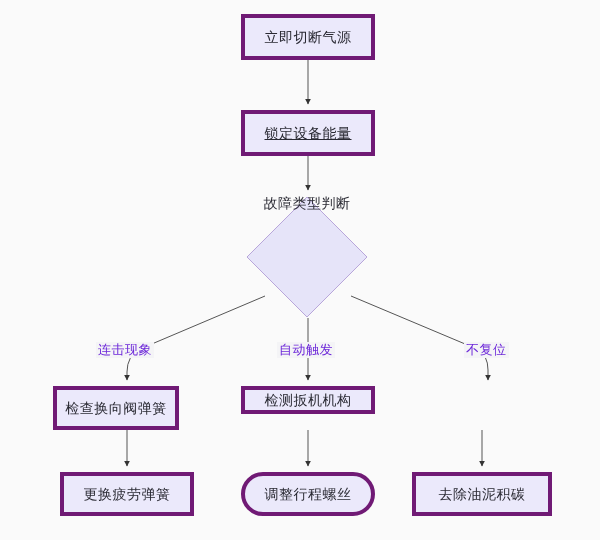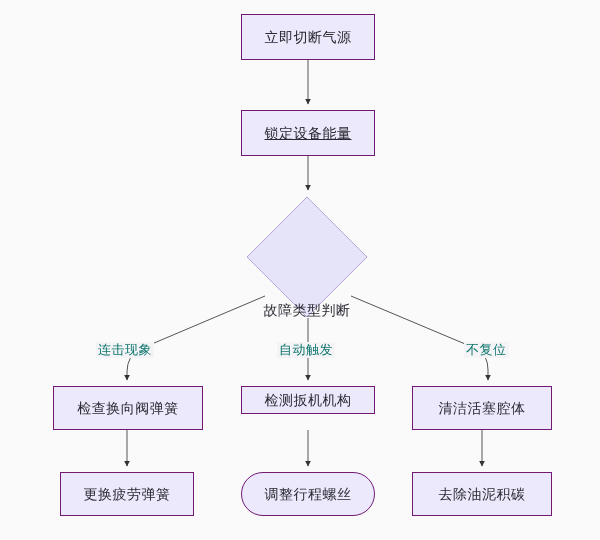--- a/index.html
+++ b/index.html
@@ -22,40 +22,39 @@
     position: absolute;
     left: 0;
     top: 0;
     width: 600px;
     height: 540px;
   }
   .node {
     position: absolute;
     box-sizing: border-box;
     background: #ebe9fb;
-    border: 1px solid #701a75;
+    border: 4px solid #701a75;
     display: flex;
     align-items: center;
     justify-content: center;
     color: #2a2a33;
     font-size: 14px;
     letter-spacing: 0.5px;
     z-index: 2;
   }
   .node-label {
     line-height: 1;
     white-space: nowrap;
   }
   .diamond-wrap {
     position: absolute;
     z-index: 2;
     display: flex;
-    align-items: flex-end;
+    align-items: flex-start;
     justify-content: center;
-    font-family: Liberation Mono, monospace;
   }
   .diamond-shape {
     position: absolute;
     left: 0;
     top: 0;
     width: 100%;
     height: 100%;
   }
   .diamond-text {
     position: relative;
@@ -63,21 +62,21 @@
     font-size: 14px;
     color: #2a2a33;
     letter-spacing: 0.5px;
     white-space: nowrap;
     line-height: 1;
   }
   .edge-label {
     position: absolute;
     z-index: 3;
     font-size: 13px;
-    color: #0f766e;
+    color: #6d28d9;
     background: #f4f4f6;
     padding: 1px 2px;
     white-space: nowrap;
     line-height: 1.1;
     letter-spacing: 0.5px;
   }
 </style>
 </head>
 <body>
 
@@ -115,31 +114,28 @@
     <span class="node-label">锁定设备能量</span>
   </div>
 
   <div class="diamond-wrap" style="left:246px; top:196px; width:122px; height:122px;">
     <svg class="diamond-shape" viewBox="0 0 122 122" xmlns="http://www.w3.org/2000/svg">
       <polygon points="61,1 121,61 61,121 1,61" fill="#e6e4f9" stroke="#b8a6da" stroke-width="1"></polygon>
     </svg>
     <span class="diamond-text">故障类型判断</span>
   </div>
 
-  <div class="node" style="left:53px; top:386px; width:150px; height:44px;">
+  <div class="node" style="left:53px; top:386px; width:126px; height:44px;">
     <span class="node-label">检查换向阀弹簧</span>
   </div>
 
   <div class="node" style="left:241px; top:386px; width:134px; height:28px;">
     <span class="node-label">检测扳机机构</span>
   </div>
 
-  <div class="node" style="left:412px; top:386px; width:140px; height:44px;">
-    <span class="node-label">清洁活塞腔体</span>
-  </div>
 
   <div class="node" style="left:60px; top:472px; width:134px; height:44px;">
     <span class="node-label">更换疲劳弹簧</span>
   </div>
 
   <div class="node" style="left:241px; top:472px; width:134px; height:44px;border-radius:22px;">
     <span class="node-label">调整行程螺丝</span>
   </div>
 
   <div class="node" style="left:412px; top:472px; width:140px; height:44px;">

